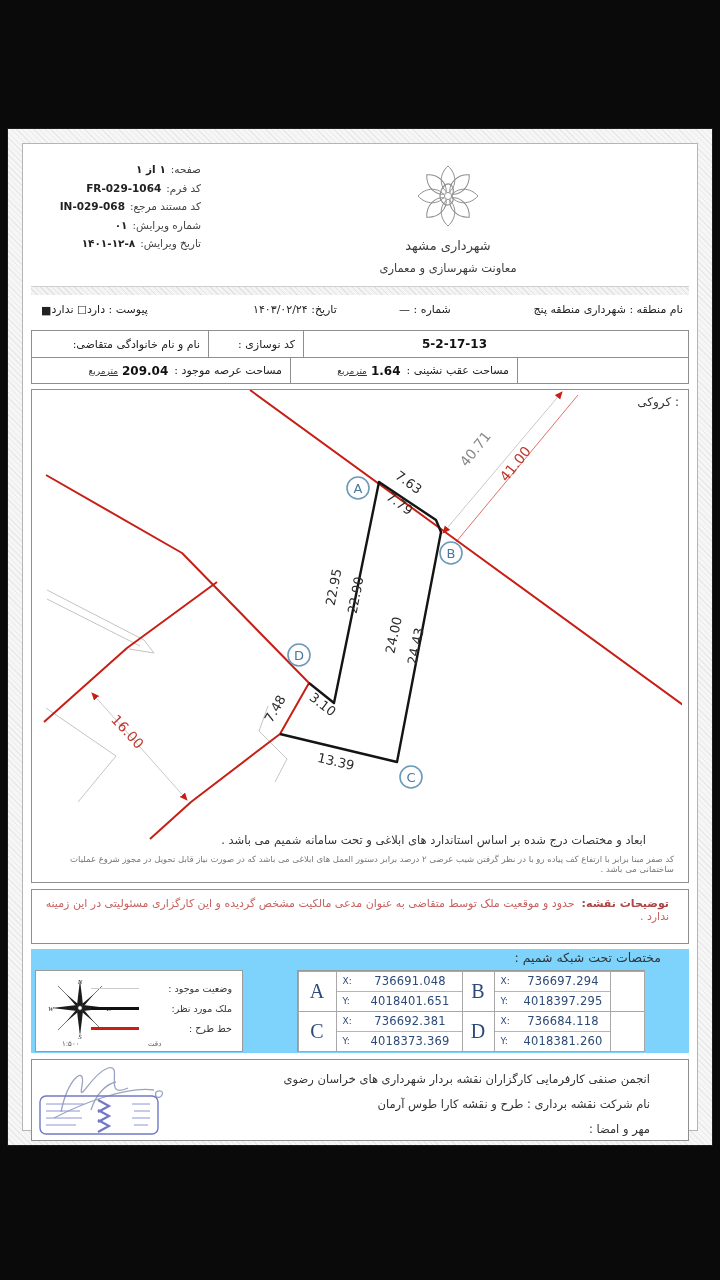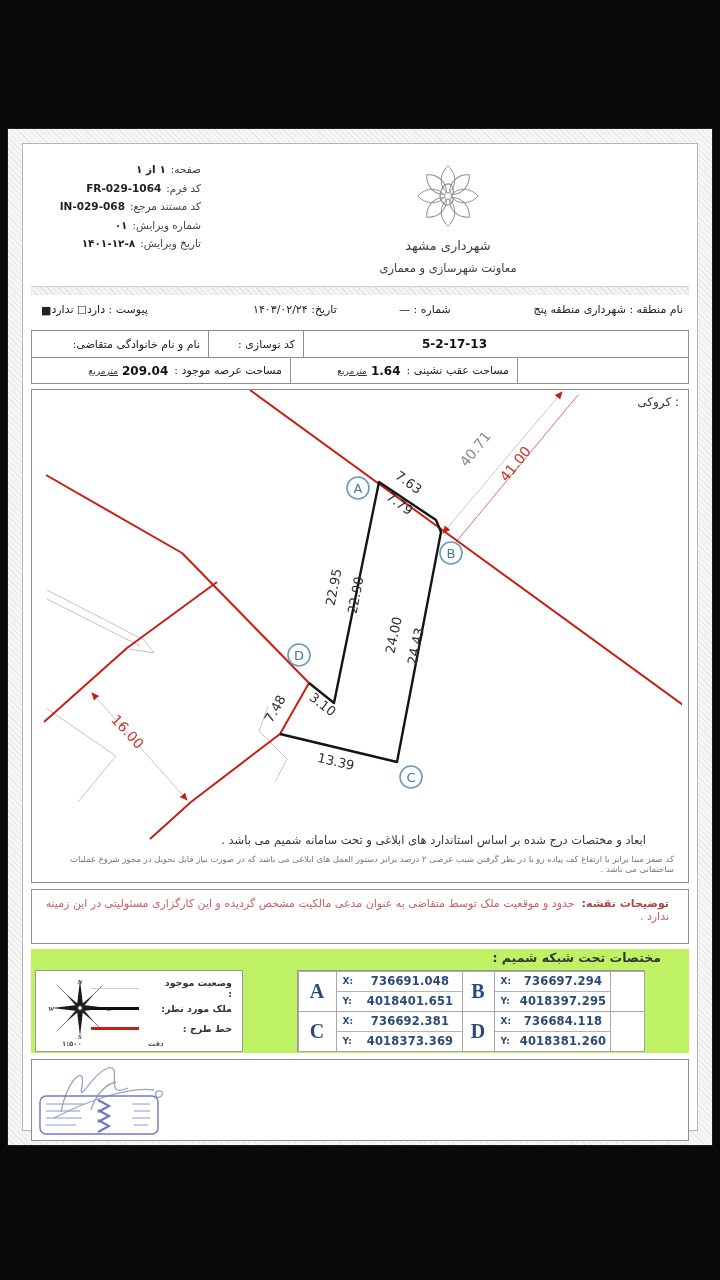--- a/index.html
+++ b/index.html
@@ -41,21 +41,21 @@
   .sketch-title{position:absolute;top:5px;right:9px;font-size:12px;color:#333;z-index:3;}
   .sketch svg{position:absolute;left:0;top:0;}
   .sk-notes{position:absolute;left:10px;right:14px;bottom:8px;direction:rtl;text-align:right;z-index:3;}
   .sk-n1{font-size:11.5px;color:#333;padding-left:20px;margin-bottom:7px;padding-right:28px;}
   .sk-n2{font-size:8.5px;color:#777;}
   
   .rednote{margin-top:6px;border:1px solid #8e8e8e;height:46px;direction:rtl;padding:7px 19px 0 10px;
     font-size:11px;color:#c96060;background:#fff;}
   .rednote b{color:#b04545;margin-left:7px;font-size:11px;}
   
-  .coords{height:104px;margin-top:5px;background:#bef264;font-weight:bold;}
+  .coords{height:104px;margin-top:5px;background:#7dd3fc;}
   .coords-title{position:absolute;top:1px;right:28px;font-size:12.5px;color:#333;direction:rtl;}
   .legend{position:absolute;left:4px;top:21px;width:206px;height:80px;border:1px solid #9a9a9a;background:#fff;}
   .lg-rows{position:absolute;right:10px;top:7px;direction:rtl;}
   .lg-row{display:flex;align-items:center;height:20px;direction:rtl;gap:15px;}
   .lg-row .lab{font-size:9.5px;color:#333;width:72px;}
   .lg-line{width:48px;height:0;margin-right:6px;}
   .lg-scale{position:absolute;bottom:3px;font-size:7px;color:#555;}
   .compass{position:absolute;left:12px;top:5px;}
   .ctable{position:absolute;left:266px;top:21px;width:346px;height:80px;direction:ltr;
     display:grid;grid-template-columns:38px 126px 32px 116px 34px;grid-template-rows:40px 40px;
@@ -347,20 +347,28 @@
         <div class="sub">
                 <span class="ax">Y:</span>
                 <span class="num">4018381.260</span>
               </div>
       </div>
       <div></div>
     </div>
   </div>
 
   <div class="sec footer">
+    <div class="f-lines">
+      <div>انجمن صنفی کارفرمایی کارگزاران نقشه بردار شهرداری های خراسان رضوی</div>
+      <div>
+        <span>نام شرکت نقشه برداری :</span>
+        <span>طرح و نقشه کارا طوس آرمان</span>
+      </div>
+      <div>مهر و امضا :</div>
+    </div>
     <svg class="sig" width="185" height="78" viewBox="0 0 185 78">
       <g stroke="#9aa4bf" stroke-width="1.3" fill="none">
         <path d="M25,52 C32,18 50,4 46,26 C42,46 55,14 72,8 C88,3 66,40 92,28"></path>
         <path d="M18,58 C45,44 90,26 118,30"></path>
         <path d="M55,50 C60,34 70,24 80,22"></path>
         <path d="M120,32 c4,-2 8,-1 6,3 c-2,4 -8,3 -6,-3"></path>
       </g>
       <g>
         <rect x="4" y="36" width="118" height="38" rx="6" fill="none" stroke="#7079c6" stroke-width="1.4"></rect>
         <g stroke="#8d96d6" stroke-width="1" fill="none">

